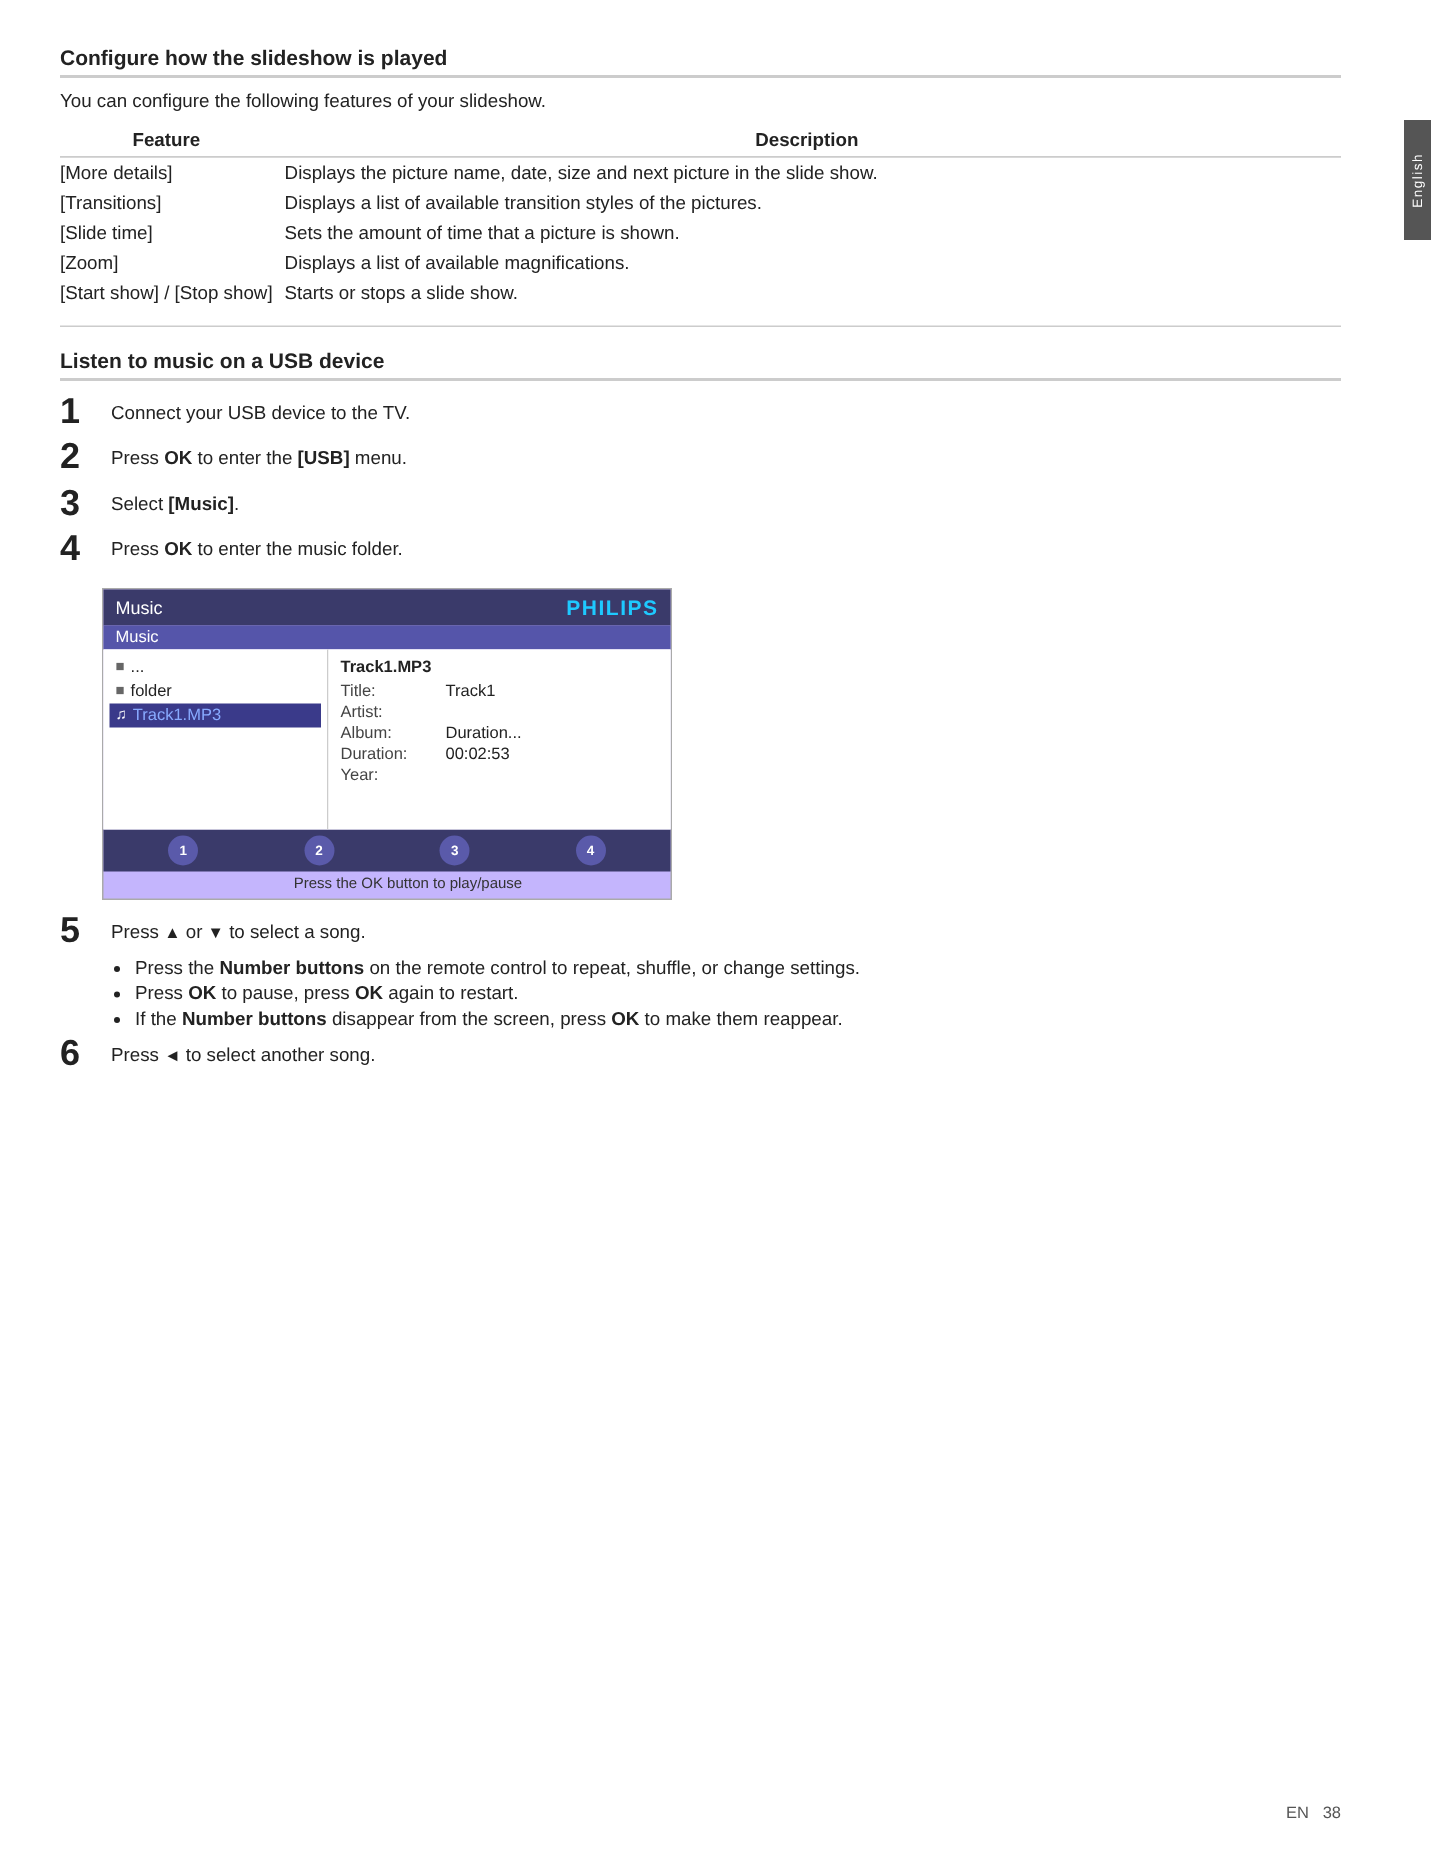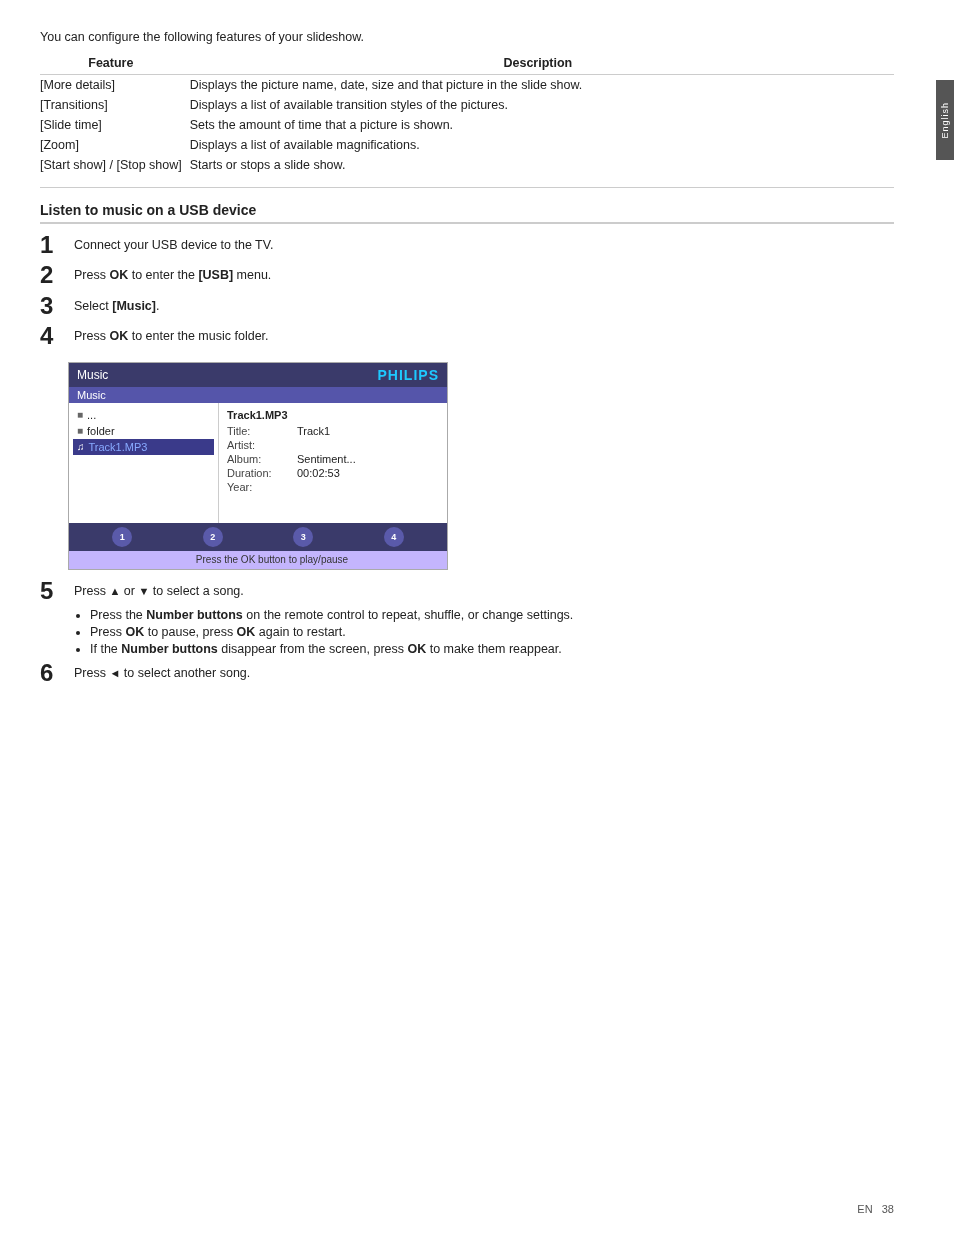--- a/index.html
+++ b/index.html
@@ -235,33 +235,34 @@
 </head>
 <body>
 
 <div class="page-container">
 
   <div class="side-tab">
     <span class="side-tab-text">English</span>
   </div>
 
   <div>
+    <div class="section-title">Configure how the slideshow is played</div>
     <p style="font-size:12.5px; margin-bottom:8px;">You can configure the following features of your slideshow.</p>
 
     <table class="feature-table">
       <thead>
         <tr>
           <th>Feature</th>
           <th>Description</th>
         </tr>
       </thead>
       <tbody id="feature-table-body">
       <tr>
             <td>[More details]</td>
-            <td>Displays the picture name, date, size and that picture in the slide show.</td>
+            <td>Displays the picture name, date, size and next picture in the slide show.</td>
           </tr>
           <tr>
             <td>[Transitions]</td>
             <td>Displays a list of available transition styles of the pictures.</td>
           </tr>
           <tr>
             <td>[Slide time]</td>
             <td>Sets the amount of time that a picture is shown.</td>
           </tr>
           <tr>
@@ -328,21 +329,21 @@
         <div class="ui-right-row">
               <div class="ui-right-label">Title:</div>
               <div class="ui-right-value">Track1</div>
             </div>
             <div class="ui-right-row">
               <div class="ui-right-label">Artist:</div>
               <div class="ui-right-value"></div>
             </div>
             <div class="ui-right-row">
               <div class="ui-right-label">Album:</div>
-              <div class="ui-right-value">Sentiment...</div>
+              <div class="ui-right-value">Duration...</div>
             </div>
             <div class="ui-right-row">
               <div class="ui-right-label">Duration:</div>
               <div class="ui-right-value">00:02:53</div>
             </div>
             <div class="ui-right-row">
               <div class="ui-right-label">Year:</div>
               <div class="ui-right-value"></div>
             </div>
           </div>

